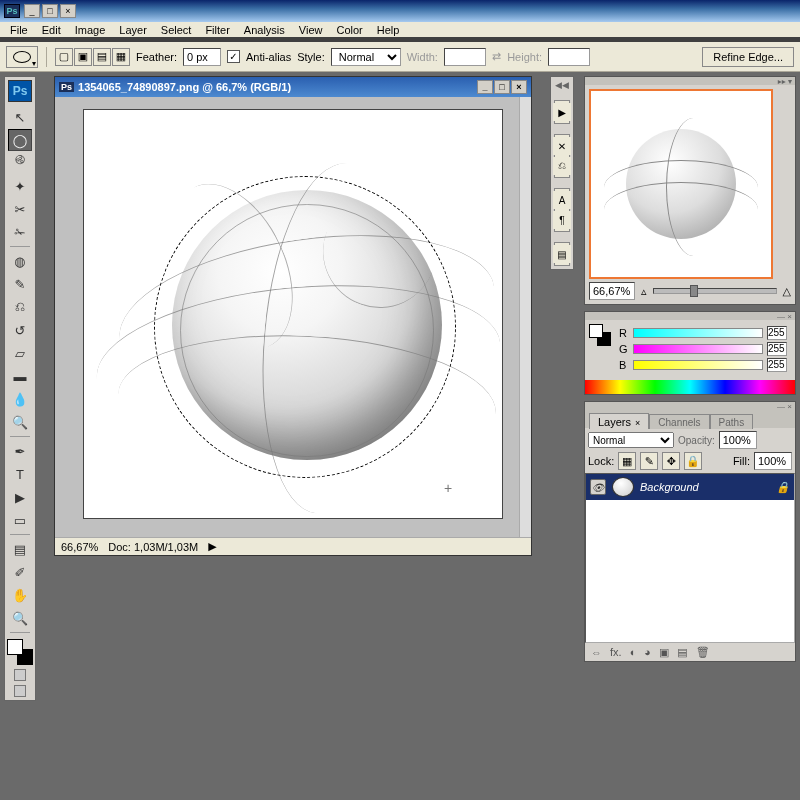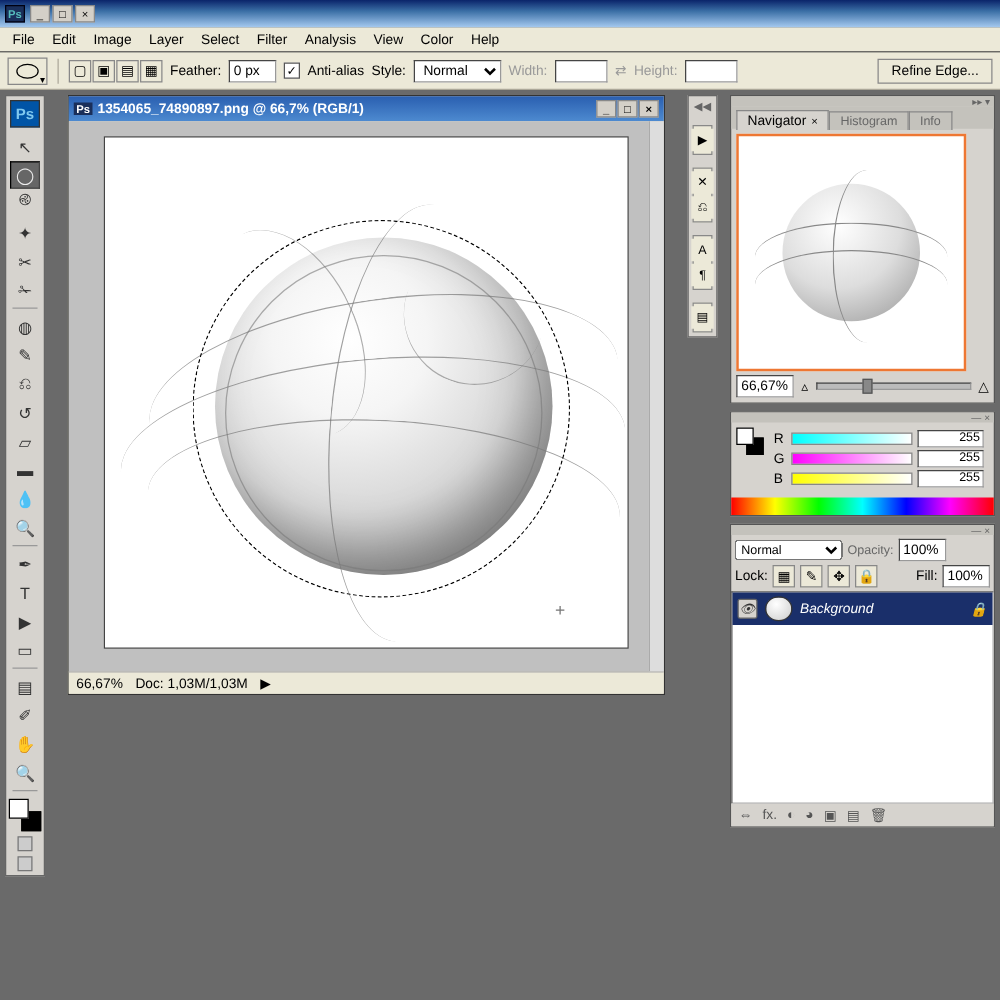--- a/index.html
+++ b/index.html
@@ -4,21 +4,21 @@
 <style>
 * { box-sizing: border-box; margin: 0; padding: 0; font-family: Tahoma, sans-serif; font-size: 11px; }
 body { background: #6a6a6a; width: 800px; height: 800px; overflow: hidden; }
 
 .titlebar { height: 22px; background: linear-gradient(#0a246a, #3a6ea5 40%, #a6caf0); color: #fff; display: flex; align-items: center; padding: 0 4px; }
 .titlebar .icon { width: 16px; height: 14px; background: #1a2f5a; border: 1px solid #001; margin-right: 4px; display:flex;align-items:center;justify-content:center;font-size:9px;font-weight:bold;color:#5bb; }
 .titlebar .title { flex: 1; font-weight: bold; }
 .titlebar .winbtns { display: flex; gap: 2px; }
 .winbtn { width: 16px; height: 14px; background: #d4d0c8; border: 1px solid #888; display:flex;align-items:center;justify-content:center; font-size:9px; color:#000;}
 
-.menubar { height: 20px; background: #ece9d8; display: flex; align-items: center; padding: 0 4px; gap: 2px; border-bottom: 1px solid #404040;}
+.menubar { height: 20px; background: #ece9d8; display: flex; align-items: center; padding: 0 4px; gap: 2px; border-bottom: 5px solid #404040;}
 .menubar span { padding: 2px 6px; cursor: default; }
 
 .optionsbar { height: 30px; background: #ece9d8; border-bottom: 1px solid #aca899; display: flex; align-items: center; padding: 0 6px; gap: 6px; }
 .dropdown-btn { width: 32px; height: 22px; background:#ece9d8; border: 1px solid #888; display:flex;align-items:center;justify-content:center; position:relative;}
 .dropdown-btn::after { content:'▾'; position:absolute; right:1px; bottom:-1px; font-size:8px;}
 .ellipse-shape { width: 18px; height: 12px; border: 1.5px solid #000; border-radius: 50%; }
 .toolbar-sep { width:1px; height:20px; background:#aca899; margin:0 2px;}
 .tinybtn { width: 18px; height: 18px; border: 1px solid #888; background:#ece9d8; display:inline-flex;align-items:center;justify-content:center;}
 .label { color:#000; }
 .textinput { height: 18px; border: 1px inset #999; background:#fff; padding:0 3px; font-size:11px;}
@@ -67,21 +67,21 @@
 .nav-ball { width:110px; height:110px; border-radius:50%; background: radial-gradient(circle at 40% 30%, #fff, #ddd 50%, #aaa 85%);}
 .nav-controls { display:flex;align-items:center;gap:6px;margin-top:3px;}
 
 .color-sliders { display:flex;flex-direction:column;gap:2px;padding:2px 4px;}
 .slider-row { display:flex;align-items:center;gap:4px;}
 .slider-row .ch { width:10px;}
 .slider-track { flex:1; height:10px; border:1px solid #888;}
 .slider-track.r { background:linear-gradient(to right,#0ff,#fff);}
 .slider-track.g { background:linear-gradient(to right,#f0f,#fff);}
 .slider-track.b { background:linear-gradient(to right,#ff0,#fff);}
-.slider-val { width:53px; height:14px; border:1px inset #999; background:#fff; text-align:right;padding-right:2px;font-size:10px;}
+.slider-val { width:20px; height:14px; border:1px inset #999; background:#fff; text-align:right;padding-right:2px;font-size:10px;}
 .spectrum { height:14px; background:linear-gradient(to right,#f00,#ff0,#0f0,#0ff,#00f,#f0f,#f00); margin-top:2px;}
 .color-swatches { width:22px; height:22px; position:relative;}
 .csw-fg{position:absolute;width:14px;height:14px;background:#fff;border:1px solid #000;left:0;top:0;}
 .csw-bg{position:absolute;width:14px;height:14px;background:#000;border:1px solid #000;right:0;bottom:0;}
 
 .layers-controls { display:flex;align-items:center;gap:4px;padding:3px;}
 .layers-controls select { height:16px;font-size:10px;}
 .lock-row { display:flex;align-items:center;gap:4px;padding:0 3px 3px;font-size:10px;}
 .layer-list { background:#fff; height:170px; border:1px inset #aaa;}
 .layer-row { height:26px; background:#1a2f6a; color:#fff; display:flex;align-items:center;gap:6px;padding:0 4px;font-style:italic;}
@@ -233,25 +233,20 @@
       <div class="dockbtn">▤</div>
     </div>
   </div>
 
   <div class="rightpanels">
 
     <div class="panel">
       <div class="panel-handle">
           <span>▸▸ ▾</span>
         </div>
-      <div class="panel-tabs">
-        <div class="tab"><span>Navigator</span><span class="x">×</span></div>
-        <div class="tab inactive">Histogram</div>
-        <div class="tab inactive">Info</div>
-      </div>
       <div class="panel-body">
         <div class="nav-thumb">
           <div class="nav-ball" style="position:relative;">
             <div class="seam" style="left:-20%;top:28%;width:140%;height:50%;border-width:1px 0 0 0;"></div>
             <div class="seam" style="left:-20%;top:48%;width:140%;height:50%;border-width:1px 0 0 0;"></div>
             <div class="seam" style="left:36%;top:-10%;width:50%;height:125%;border-width:0 0 0 1px;"></div>
           </div>
         </div>
         <div class="nav-controls">
           <input class="textinput" style="width: 46px;" value="66,67%">
@@ -291,20 +286,25 @@
           </div>
         </div>
       </div>
       <div class="spectrum"></div>
     </div>
 
     <div class="panel">
       <div class="panel-handle">
           <span>— ×</span>
         </div>
+      <div class="panel-tabs">
+        <div class="tab"><span>Layers</span><span class="x">×</span></div>
+        <div class="tab inactive">Channels</div>
+        <div class="tab inactive">Paths</div>
+      </div>
       <div class="layers-controls">
         <select style="width:86px"><option>Normal</option></select>
         <span style="font-size:10px;color:#666">Opacity:</span>
         <input class="textinput" style="width: 38px;" value="100%">
       </div>
       <div class="lock-row">
         <span>Lock:</span>
         <span class="tinybtn">▦</span>
         <span class="tinybtn">✎</span>
         <span class="tinybtn">✥</span>

